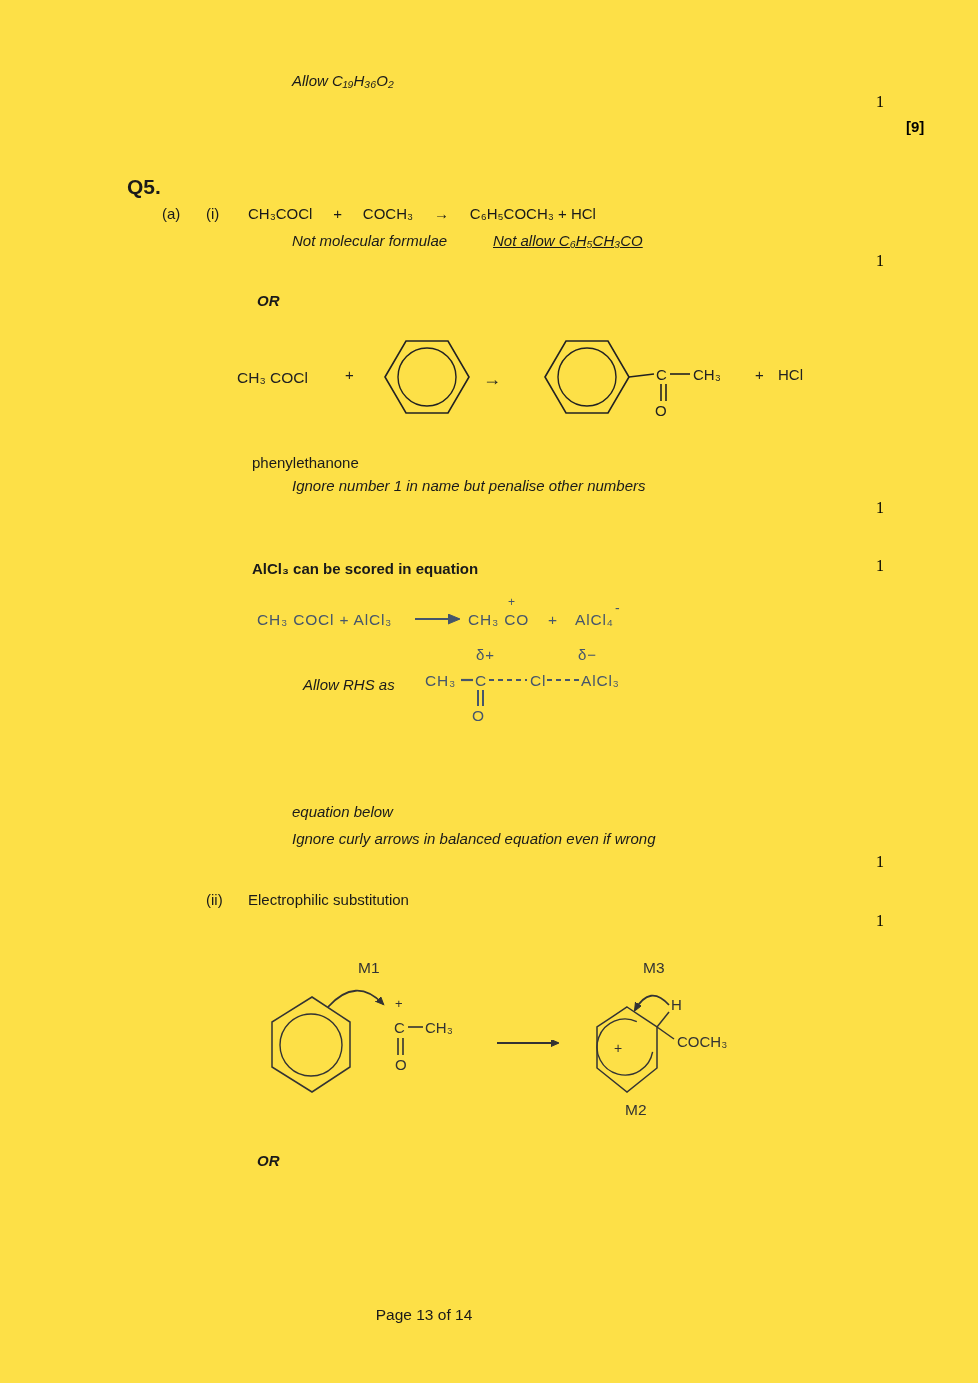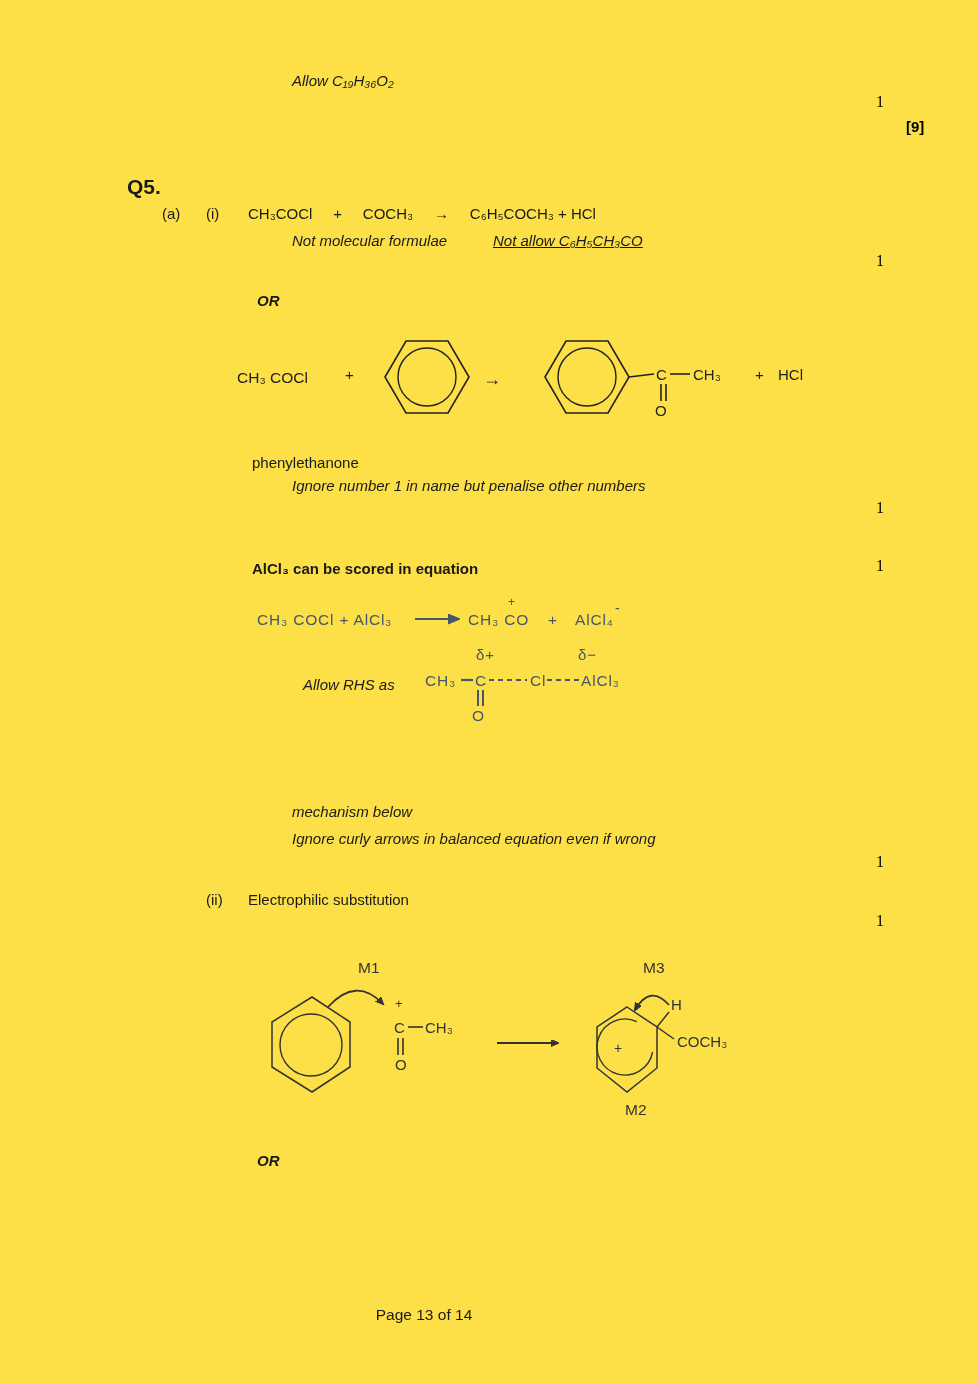--- a/index.html
+++ b/index.html
@@ -110,21 +110,21 @@
     <line x1="254" y1="87" x2="292" y2="87" stroke-width="1.8" stroke-dasharray="5,4"></line>
     <text x="295" y="93" font-size="15.5">Cl</text>
     <line x1="312" y1="87" x2="344" y2="87" stroke-width="1.8" stroke-dasharray="5,4"></line>
     <text x="346" y="93" font-size="15.5">AlCl₃</text>
     <line x1="243" y1="97" x2="243" y2="113" stroke-width="2"></line>
     <line x1="248" y1="97" x2="248" y2="113" stroke-width="2"></line>
     <text x="237" y="128" font-size="15.5">O</text>
   </svg>
 
   <div class="t it" style="top:676px; left:303px;">Allow RHS as</div>
-  <div class="t it" style="top:803px; left:292px;">mechanism below</div>
+  <div class="t it" style="top:803px; left:292px;">equation below</div>
   <div class="t it" style="top:830px; left:292px;">Ignore curly arrows in balanced equation even if wrong</div>
 
   <div class="t" style="top:891px; left:206px;">(ii)</div>
   <div class="t" style="top:891px; left:248px;">Electrophilic substitution</div>
 
   <svg class="scan-gray" style="top:950px; left:258px;" width="500" height="175" viewBox="0 0 500 175">
     <defs>
       <marker id="ah-gray" markerWidth="10" markerHeight="10" refX="7" refY="3.5" orient="auto" markerUnits="userSpaceOnUse">
         <path d="M0,0 L8,3.5 L0,7 Z" fill="#333" stroke="none"></path>
       </marker>

